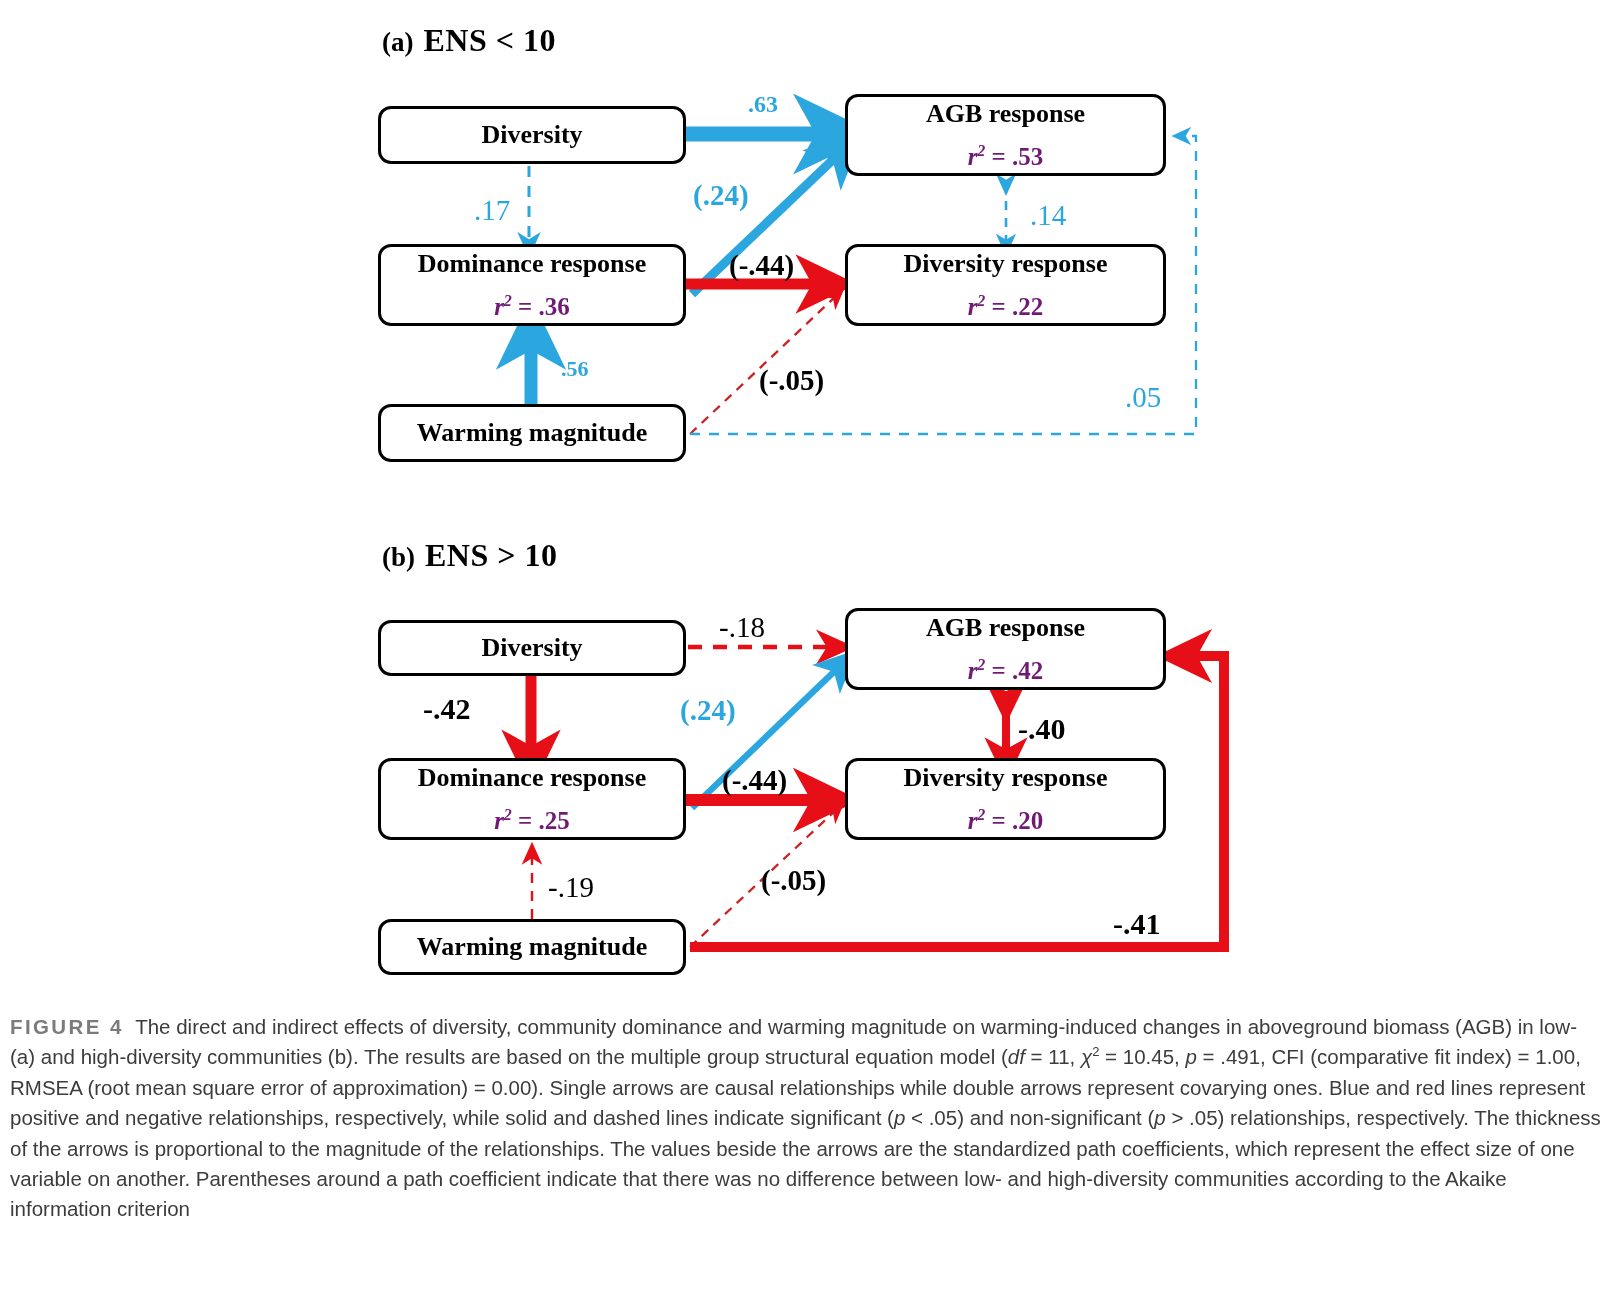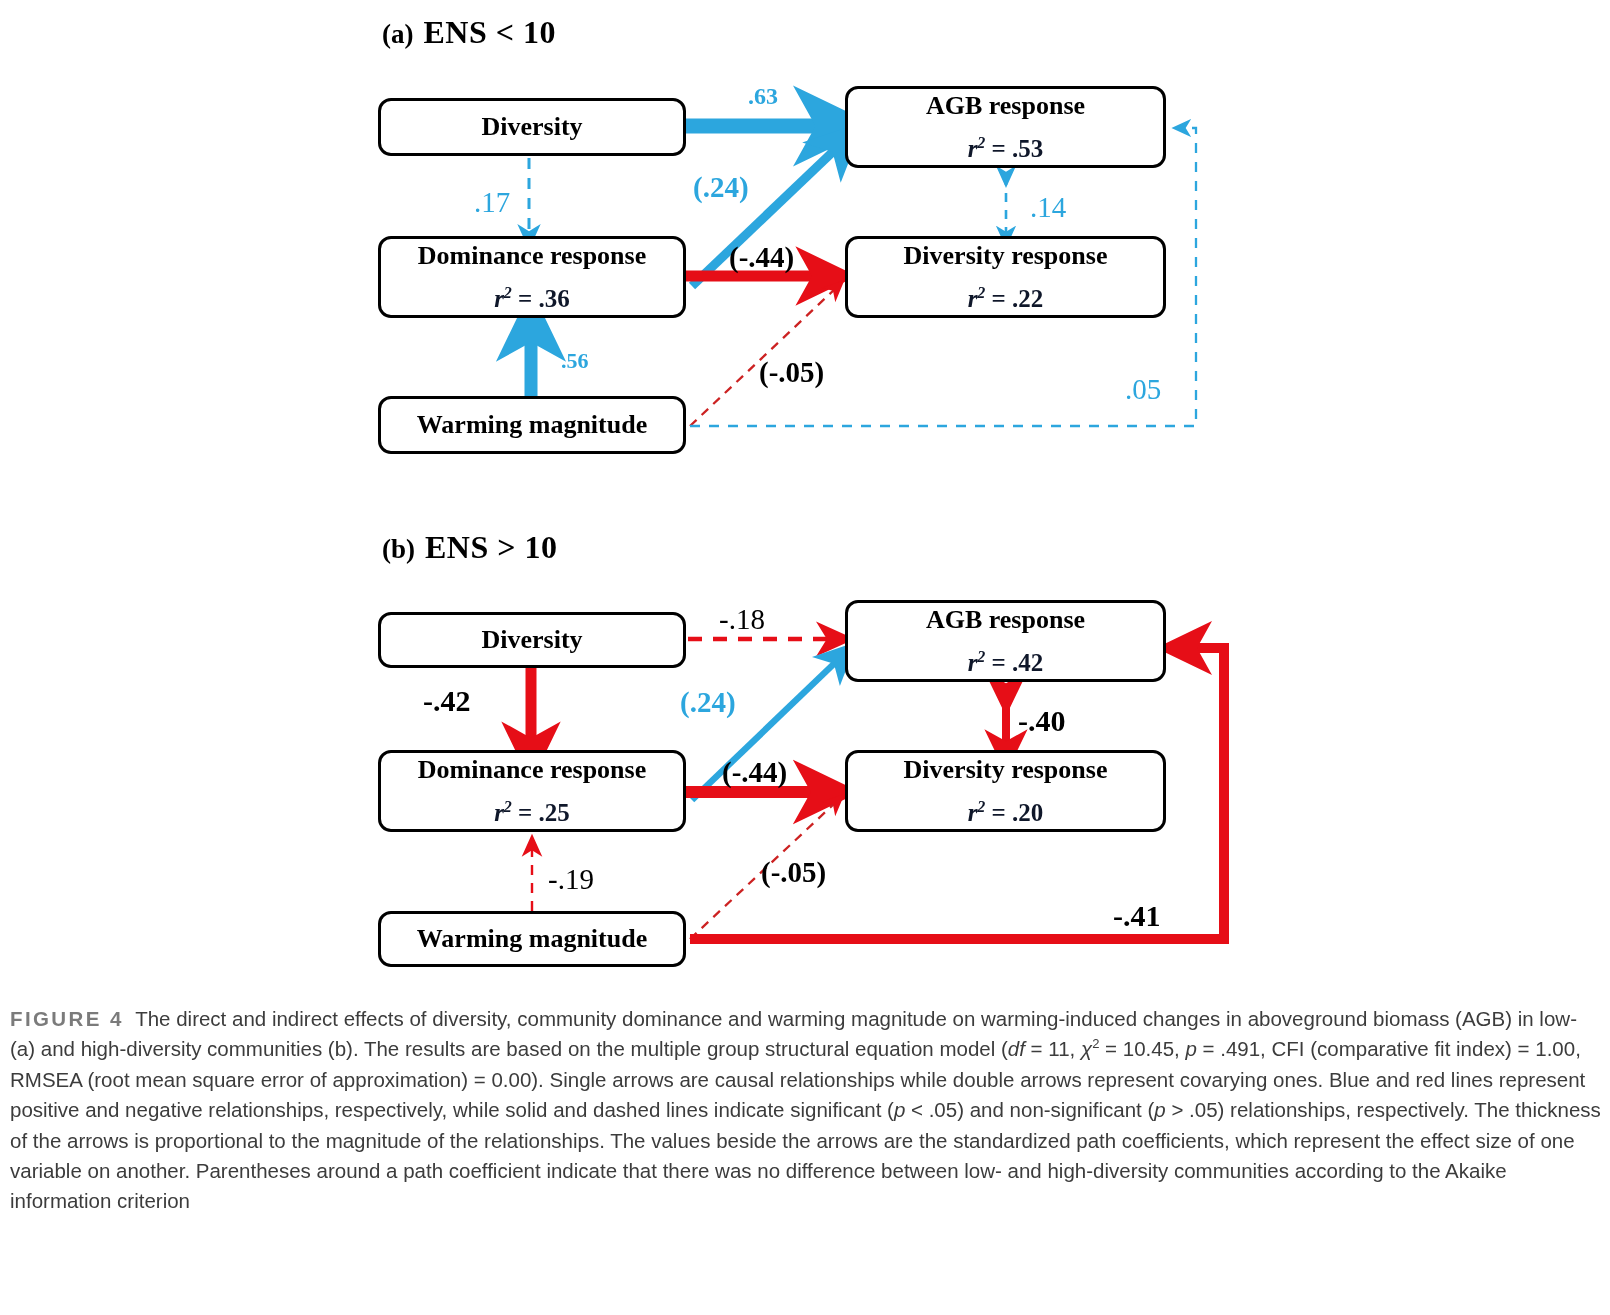--- a/index.html
+++ b/index.html
@@ -1,21 +1,21 @@
 <!DOCTYPE html>
 <html><head>
 <meta charset="utf-8">
 <style>
   html,body{margin:0;padding:0;}
   body{
     width:1610px;height:1315px;background:#ffffff;
     font-family:"Liberation Sans", sans-serif;
     overflow:hidden;position:relative;
   }
-  #fig{position:absolute;left:0;top:8px;width:1610px;height:1168px;}
+  #fig{position:absolute;left:0;top:16px;width:1610px;height:1168px;}
   .panel-title{
     position:absolute;
     font-family:"Liberation Serif", serif;
     font-weight:bold;
     color:#000;
     white-space:nowrap;
   }
   .panel-title .lbl{font-size:27px;}
   .panel-title .ttl{font-size:32px;margin-left:10px;letter-spacing:.5px;}
 
@@ -28,21 +28,21 @@
     display:flex;flex-direction:column;
     align-items:center;justify-content:center;
     font-family:"Liberation Serif", serif;
     z-index:5;
   }
   .node .nm{
     font-weight:bold;font-size:26px;color:#000;
     line-height:1.05;white-space:nowrap;
   }
   .node .r2{
-    font-weight:bold;font-size:25px;color:#0f172a;
+    font-weight:bold;font-size:25px;color:#701a75;
     line-height:1.05;white-space:nowrap;margin-top:16px;
     font-family:"Liberation Serif", serif;
   }
   .node .r2 i{font-style:italic;}
   .node .r2 sup{font-size:16px;font-style:italic;}
 
   .coef{
     position:absolute;
     font-family:"Liberation Serif", serif;
     white-space:nowrap;

